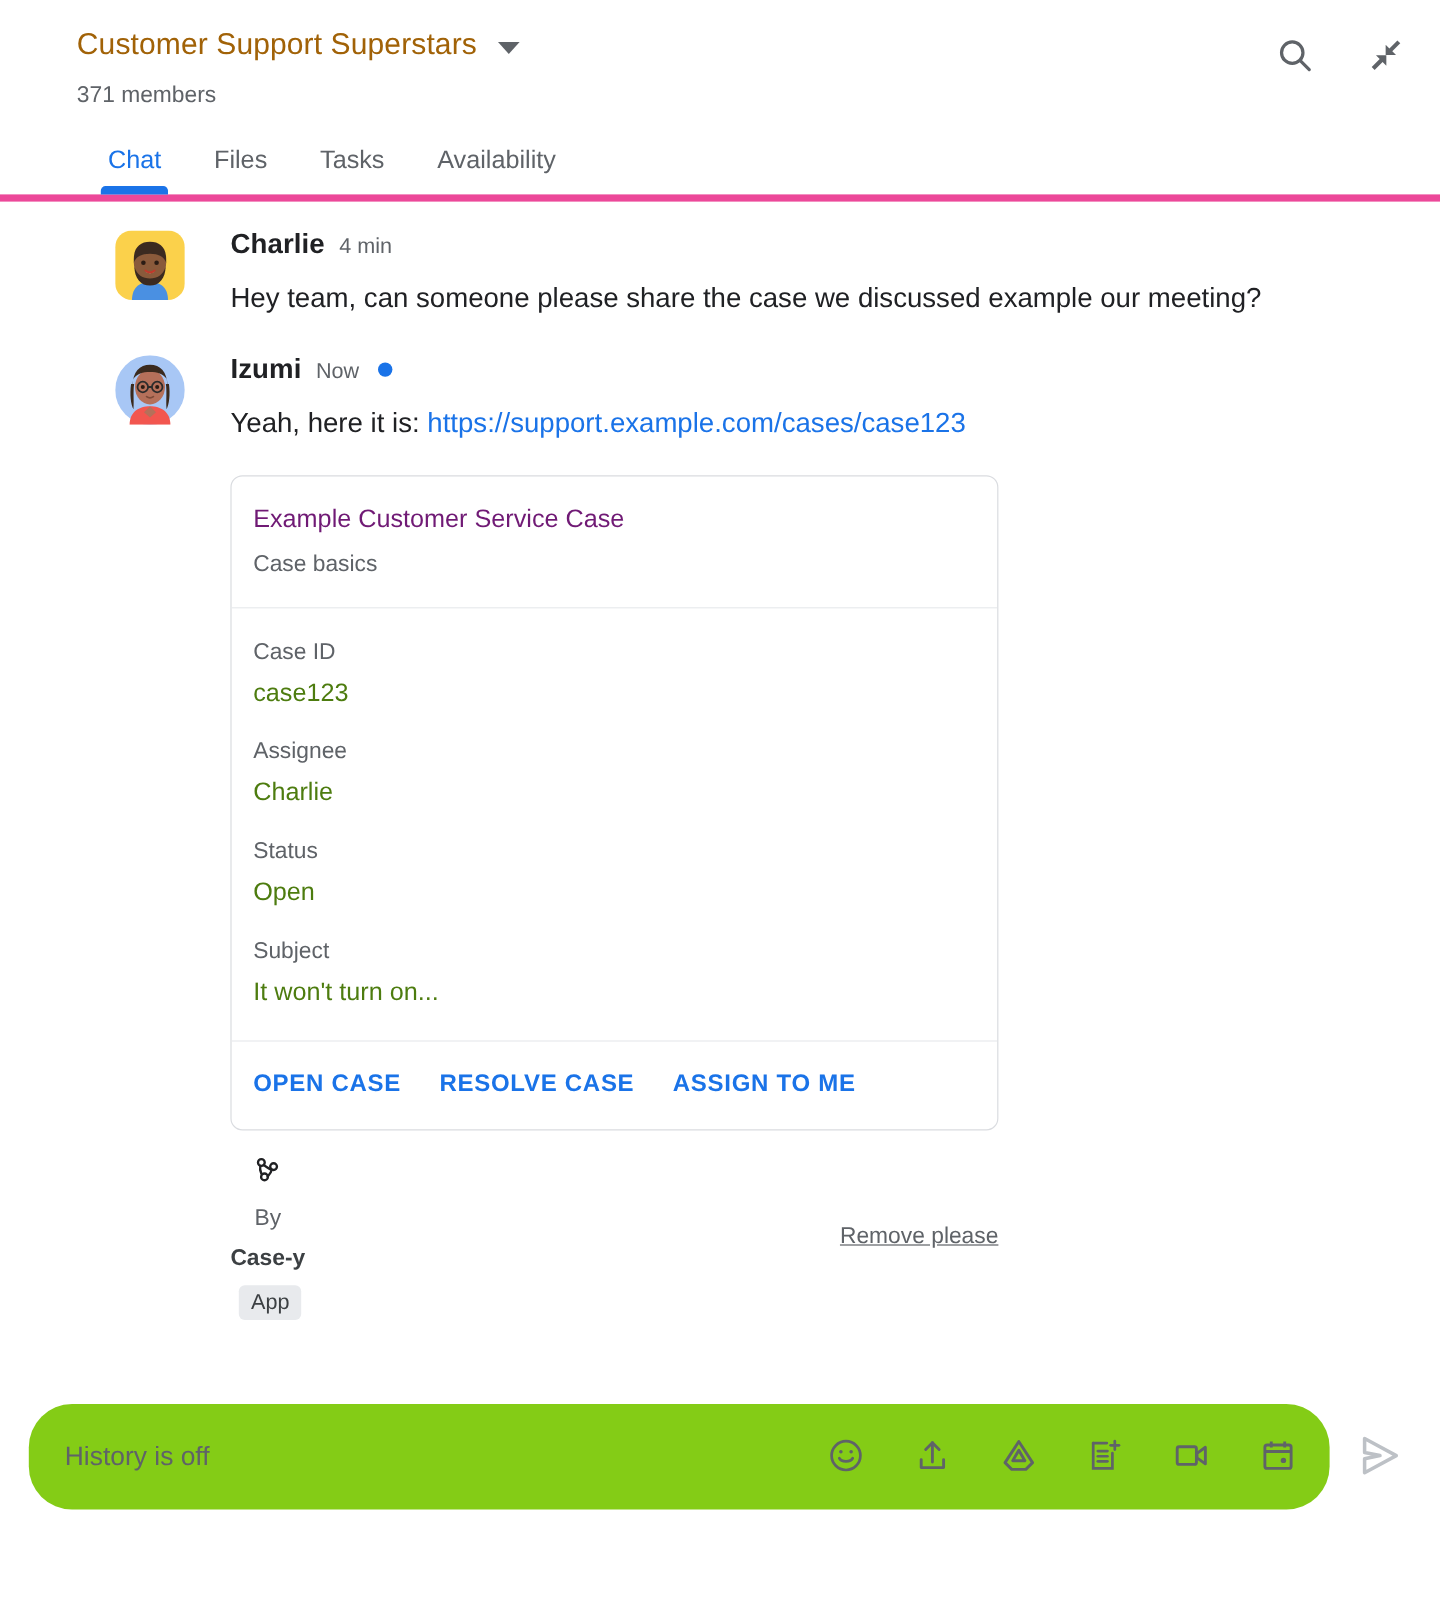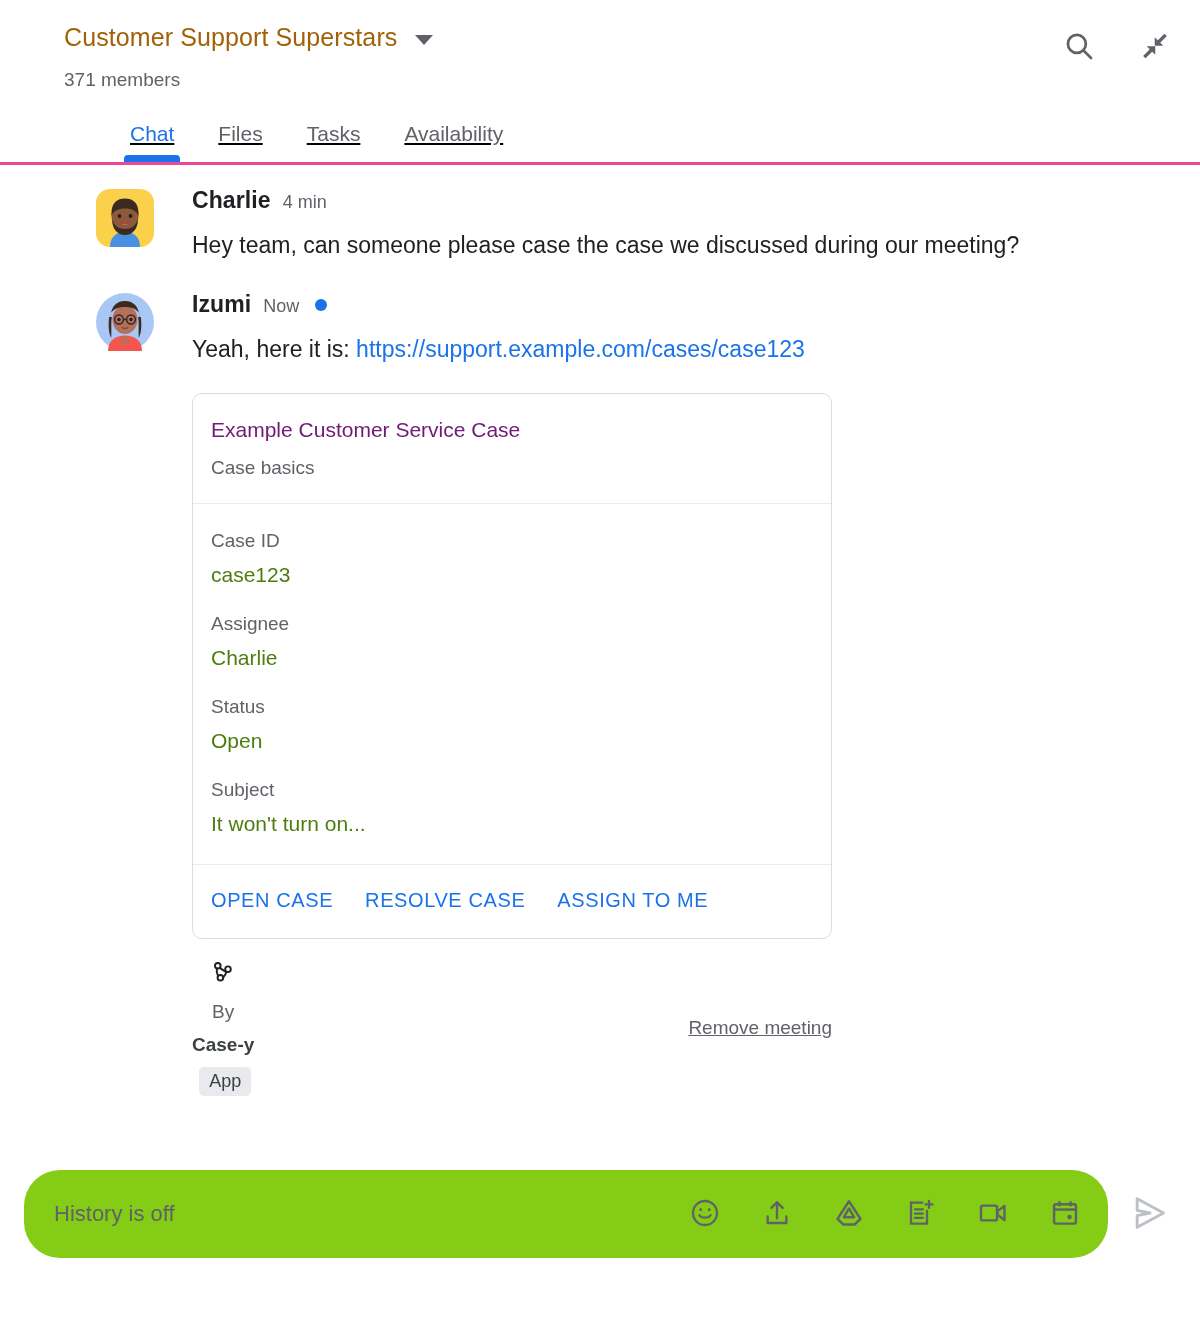--- a/index.html
+++ b/index.html
@@ -67,26 +67,25 @@
     width: 34px; height: 34px;
     display: flex; align-items: center; justify-content: center;
     background: none; border: none; cursor: pointer;
     color: #5f6368;
   }
 
   
   .tabs {
     display: flex;
     align-items: flex-end;
-    padding: 0 0 0 108px;
+    padding: 0 0 0 68px;
     gap: 0;
-    border-bottom: 3px solid #ec4899;
+    border-bottom: 6px solid #ec4899;
     flex: 0 0 auto;
     margin-top: 22px;
-    text-decoration: underline;
   }
   .tab {
     position: relative;
     padding: 8px 22px 16px 22px;
     font-size: 21px;
     color: #5f6368;
     cursor: pointer;
     background: none;
     border: none;
     font-family: inherit;
@@ -212,21 +211,21 @@
     display: flex;
     align-items: center;
     gap: 32px;
     padding: 24px 20px 26px 18px;
   }
   .card-action-btn {
     background: none;
     border: none;
     font-family: inherit;
     font-size: 20px;
-    font-weight: 400;
+    font-weight: 700;
     color: #1a73e8;
     letter-spacing: 0.6px;
     cursor: pointer;
     padding: 0;
   }
 
   
   .attribution {
     display: flex;
     align-items: center;
@@ -354,21 +353,21 @@
           <circle cx="34.5" cy="27" r="1.9" fill="#2b1c14"></circle>
           <path d="M25 34 Q29 37.5 33 34 Q29 36 25 34 Z" fill="#ffffff"></path>
           <path d="M25.2 33.4 Q29 36.6 32.8 33.4" stroke="#c0392b" stroke-width="1.6" fill="none" stroke-linecap="round"></path>
         </svg>
       </div>
       <div class="msg-body">
         <div class="msg-head">
           <span class="msg-author">Charlie</span>
           <span class="msg-time">4 min</span>
         </div>
-        <div class="msg-text">Hey team, can someone please case the case we discussed during our meeting?</div>
+        <div class="msg-text">Hey team, can someone please share the case we discussed example our meeting?</div>
       </div>
     </div>
 
     <div class="message">
       <div class="avatar">
         <svg width="58" height="58" viewBox="0 0 58 58">
           <circle cx="29" cy="29" r="29" fill="#a8c7f5"></circle>
           <path d="M12 58 C12 47 20 42.5 29 42.5 C38 42.5 46 47 46 58 Z" fill="#f2564f"></path>
           <path d="M29 42.5 L24 47.5 L29 52 L34 47.5 Z" fill="#b5705a"></path>
           <ellipse cx="29" cy="26.5" rx="12.5" ry="14.5" fill="#b5705a"></ellipse>
@@ -432,21 +431,21 @@
                 <circle cx="9.6" cy="17.3" r="2.6"></circle>
                 <path d="M8.9 8.2 C11.8 9.8 13.2 11.4 14.4 11.6"></path>
                 <path d="M15.2 11.8 C14.4 15.0 12.6 16.3 12.1 17.0"></path>
                 <path d="M7.2 14.9 C6.0 12.2 6.1 10.1 6.4 8.8"></path>
               </svg>
             </span>
             <span class="attr-by">By</span>
             <span class="attr-app-name">Case-y</span>
             <span class="attr-badge">App</span>
           </div>
-          <span class="attr-remove">Remove meeting</span>
+          <span class="attr-remove">Remove please</span>
         </div>
 
       </div>
     </div>
 
   </div>
 
   <div class="compose-wrap">
     <div class="compose-box">
       <div class="compose-placeholder">History is off</div>

